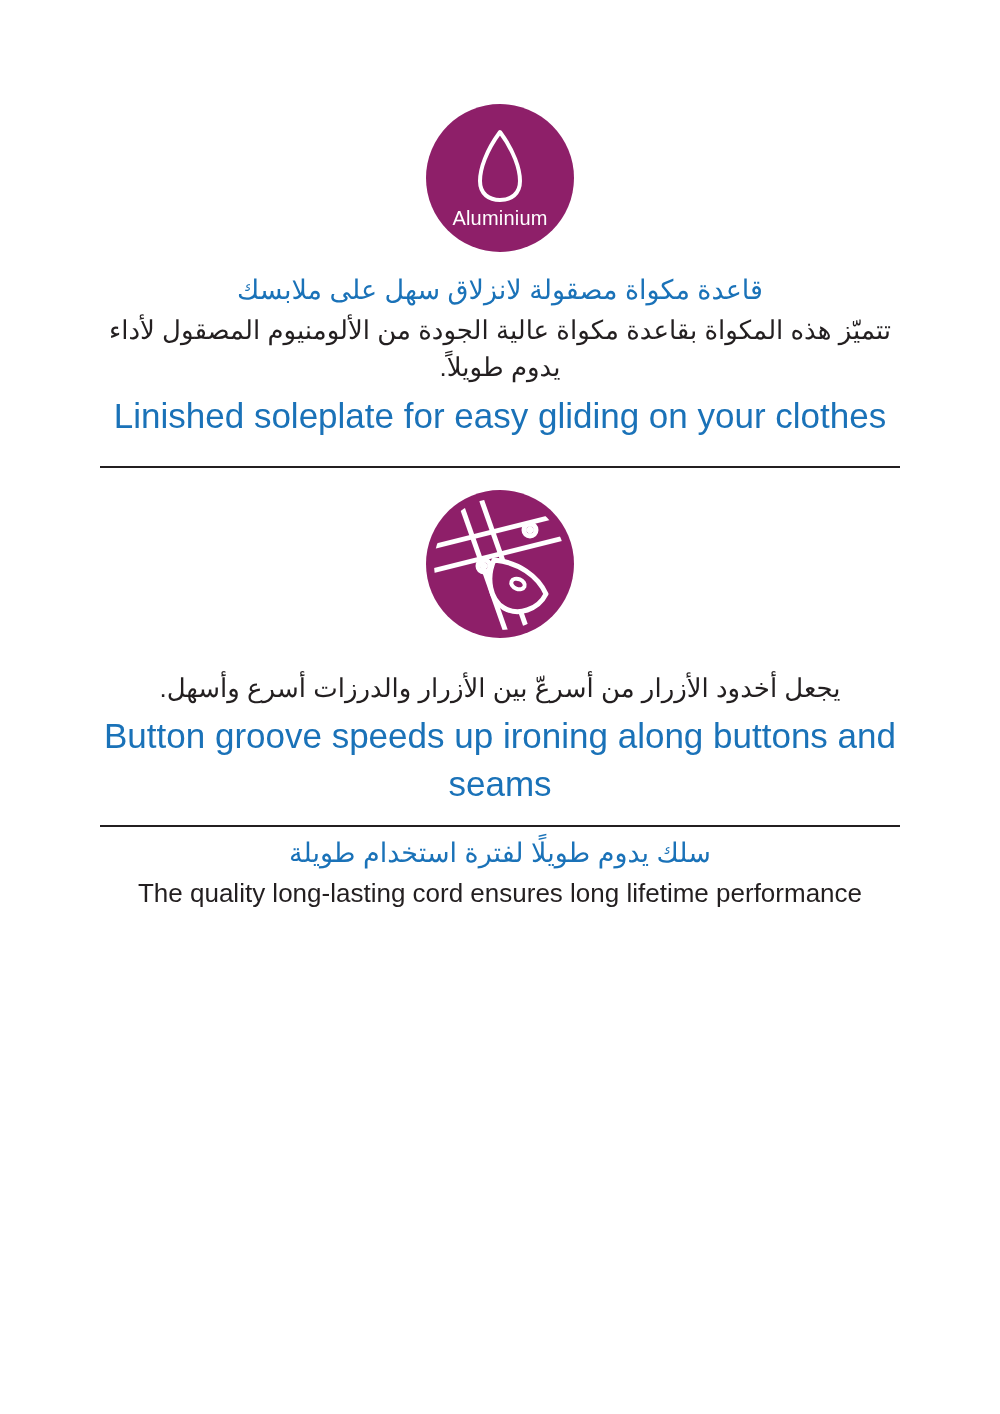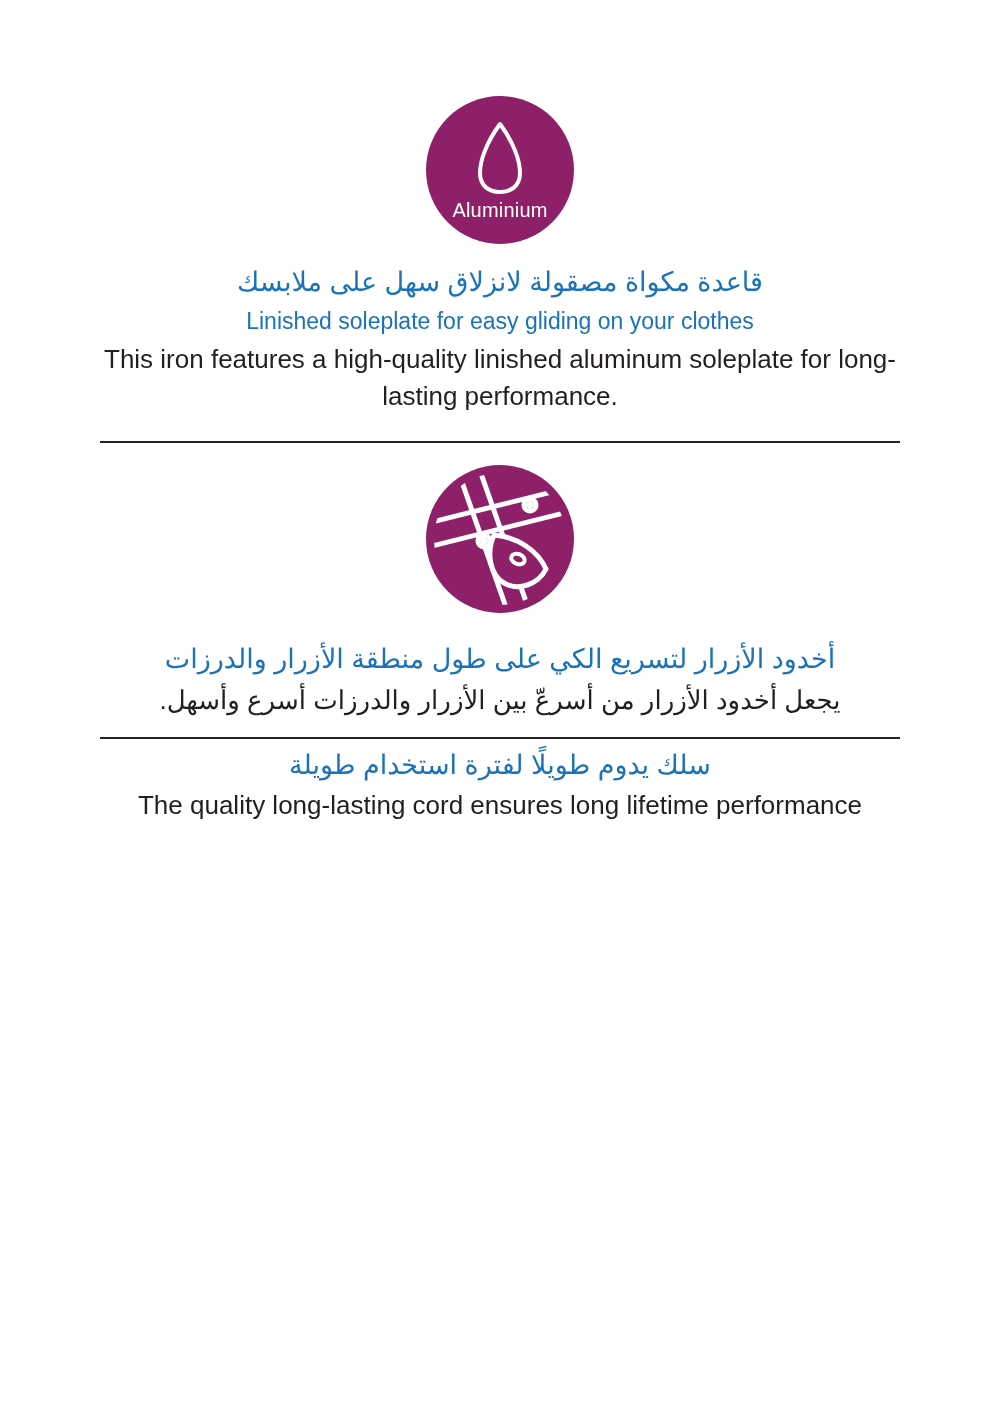--- a/index.html
+++ b/index.html
@@ -12,21 +12,21 @@
     height: 1414px;
     font-family: "Liberation Sans", sans-serif;
     color: #231f20;
     overflow: hidden;
   }
 
   .page {
     width: 1000px;
     height: 1414px;
     box-sizing: border-box;
-    padding: 0 100px;
+    padding: 8px 100px;
     display: flex;
     flex-direction: column;
     align-items: stretch;
   }
 
   .feature {
     display: flex;
     flex-direction: column;
     align-items: center;
   }
@@ -74,21 +74,21 @@
   .body-ar {
     color: #231f20;
     font-size: 26px;
     line-height: 1.42;
     direction: rtl;
     unicode-bidi: isolate;
     margin: 4px 0 0 0;
   }
   .head-en {
     color: #1a72b8;
-    font-size: 23px;
+    font-size: 35px;
     line-height: 1.35;
     margin: 6px 0 0 0;
   }
   .body-en {
     color: #231f20;
     font-size: 26px;
     line-height: 1.42;
     margin: 4px 0 0 0;
   }
 
@@ -108,22 +108,22 @@
     <div class="icon-wrap">
       <div class="badge">
         <svg width="60" height="78" viewBox="0 0 60 78" aria-hidden="true">
           <path d="M30 5 C44 24 50 42 50 54 C50 67 41 73 30 73 C19 73 10 67 10 54 C10 42 16 24 30 5 Z" fill="none" stroke="#ffffff" stroke-width="4" stroke-linejoin="round"></path>
         </svg>
         <span class="badge-label">Aluminium</span>
       </div>
     </div>
     <div class="txt-block" style="margin-top:20px;">
       <p class="head-ar">قاعدة مكواة مصقولة لانزلاق سهل على ملابسك</p>
+      <p class="body-ar">تتميّز هذه المكواة بقاعدة مكواة عالية الجودة من الألومنيوم المصقول لأداء يدوم طويلاً.</p>
       <p class="head-en">Linished soleplate for easy gliding on your clothes</p>
-      <p class="body-en">This iron features a high-quality linished aluminum soleplate for long-lasting performance.</p>
     </div>
   </div>
 
   <hr class="divider" style="margin-top:26px;">
 
   <div class="feature" style="padding-top:22px;">
     <div class="icon-wrap">
       <div class="badge">
         <svg width="132" height="132" viewBox="0 0 132 132" aria-hidden="true">
           <defs>
@@ -144,22 +144,22 @@
             <line x1="52.5" y1="65.5" x2="47.5" y2="70.5"></line>
           </g>
           <g clip-path="url(#circClip)">
             <path d="M60 62 C84 64 104 78 112 96 C104 112 84 118 70 110 C56 102 52 80 60 62 Z" fill="#8e1f69" stroke="#ffffff" stroke-width="5" stroke-linejoin="round"></path>
             <ellipse cx="84" cy="86" rx="7" ry="5" transform="rotate(22 84 86)" fill="none" stroke="#ffffff" stroke-width="4"></ellipse>
           </g>
         </svg>
       </div>
     </div>
     <div class="txt-block" style="margin-top:28px;">
-      <p class="head-ar">أخدود الأزرار لتسريع الكي على طول منطقة الأزرار والدرزات</p>
       <p class="body-ar">يجعل أخدود الأزرار من أسرعّ بين الأزرار والدرزات أسرع وأسهل.</p>
+      <p class="head-en">Button groove speeds up ironing along buttons and seams</p>
     </div>
   </div>
 
   <hr class="divider" style="margin-top:18px;">
 
   <div class="feature" style="padding-top:8px;">
     <div class="txt-block">
       <p class="head-ar">سلك يدوم طويلًا لفترة استخدام طويلة</p>
       <p class="body-en">The quality long-lasting cord ensures long lifetime performance</p>
     </div>

